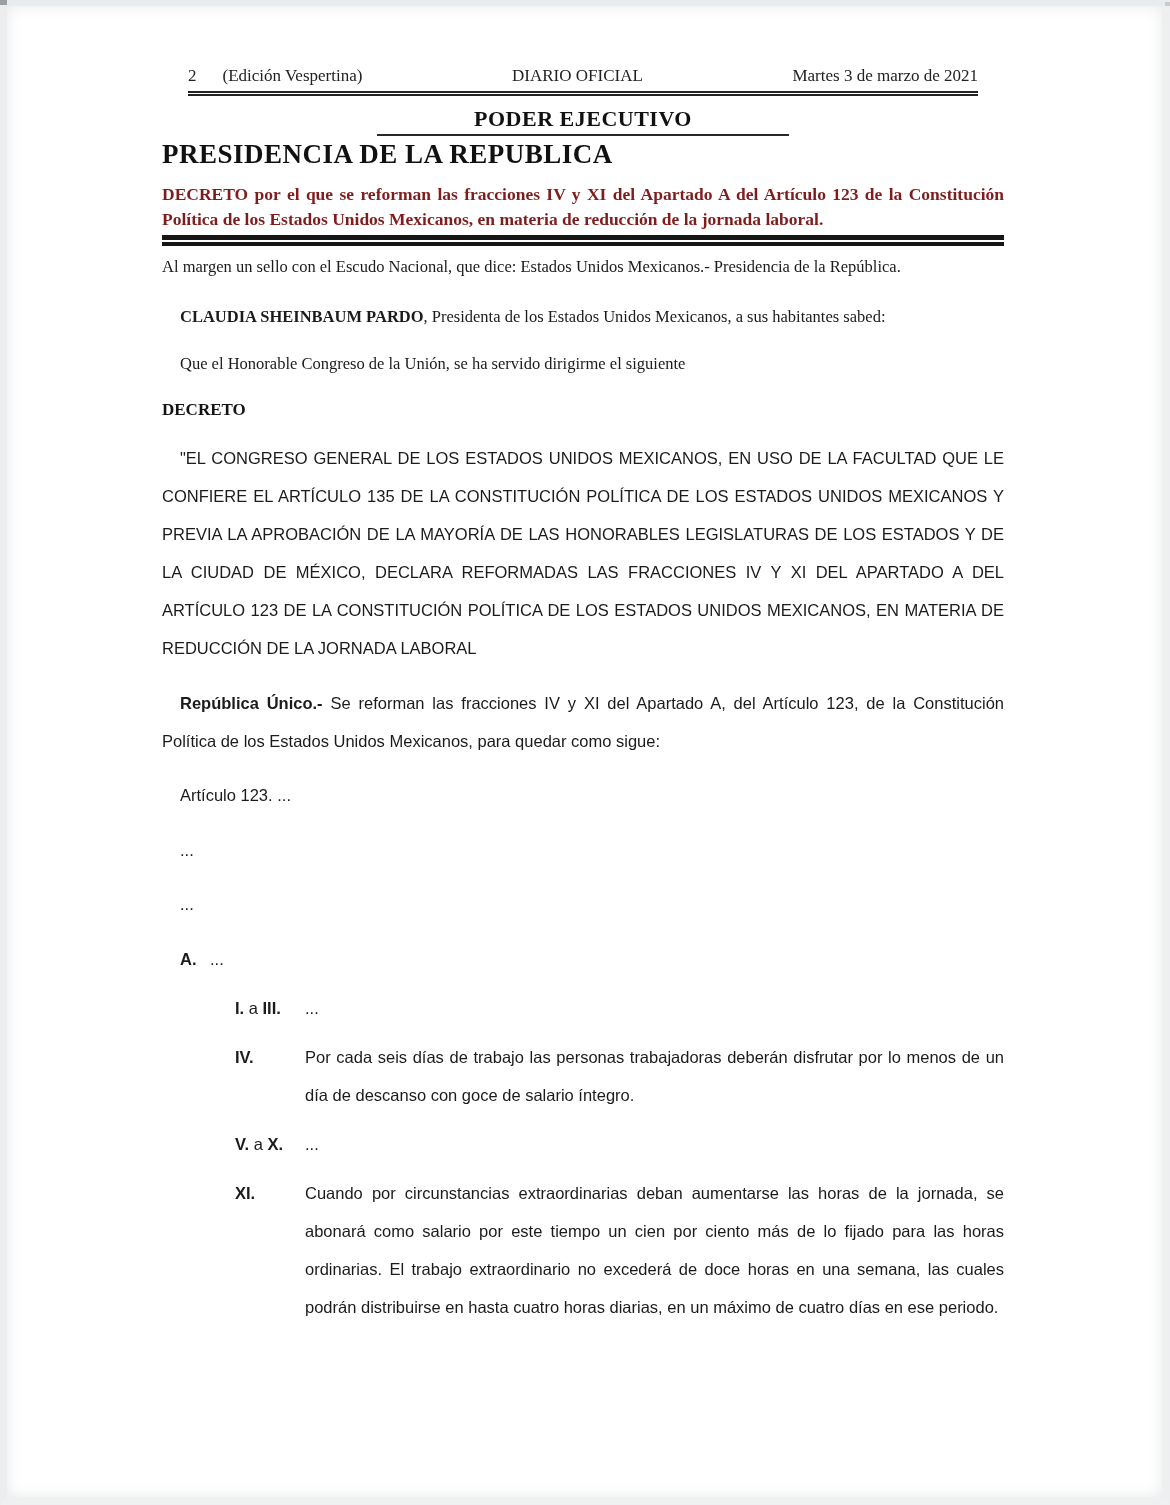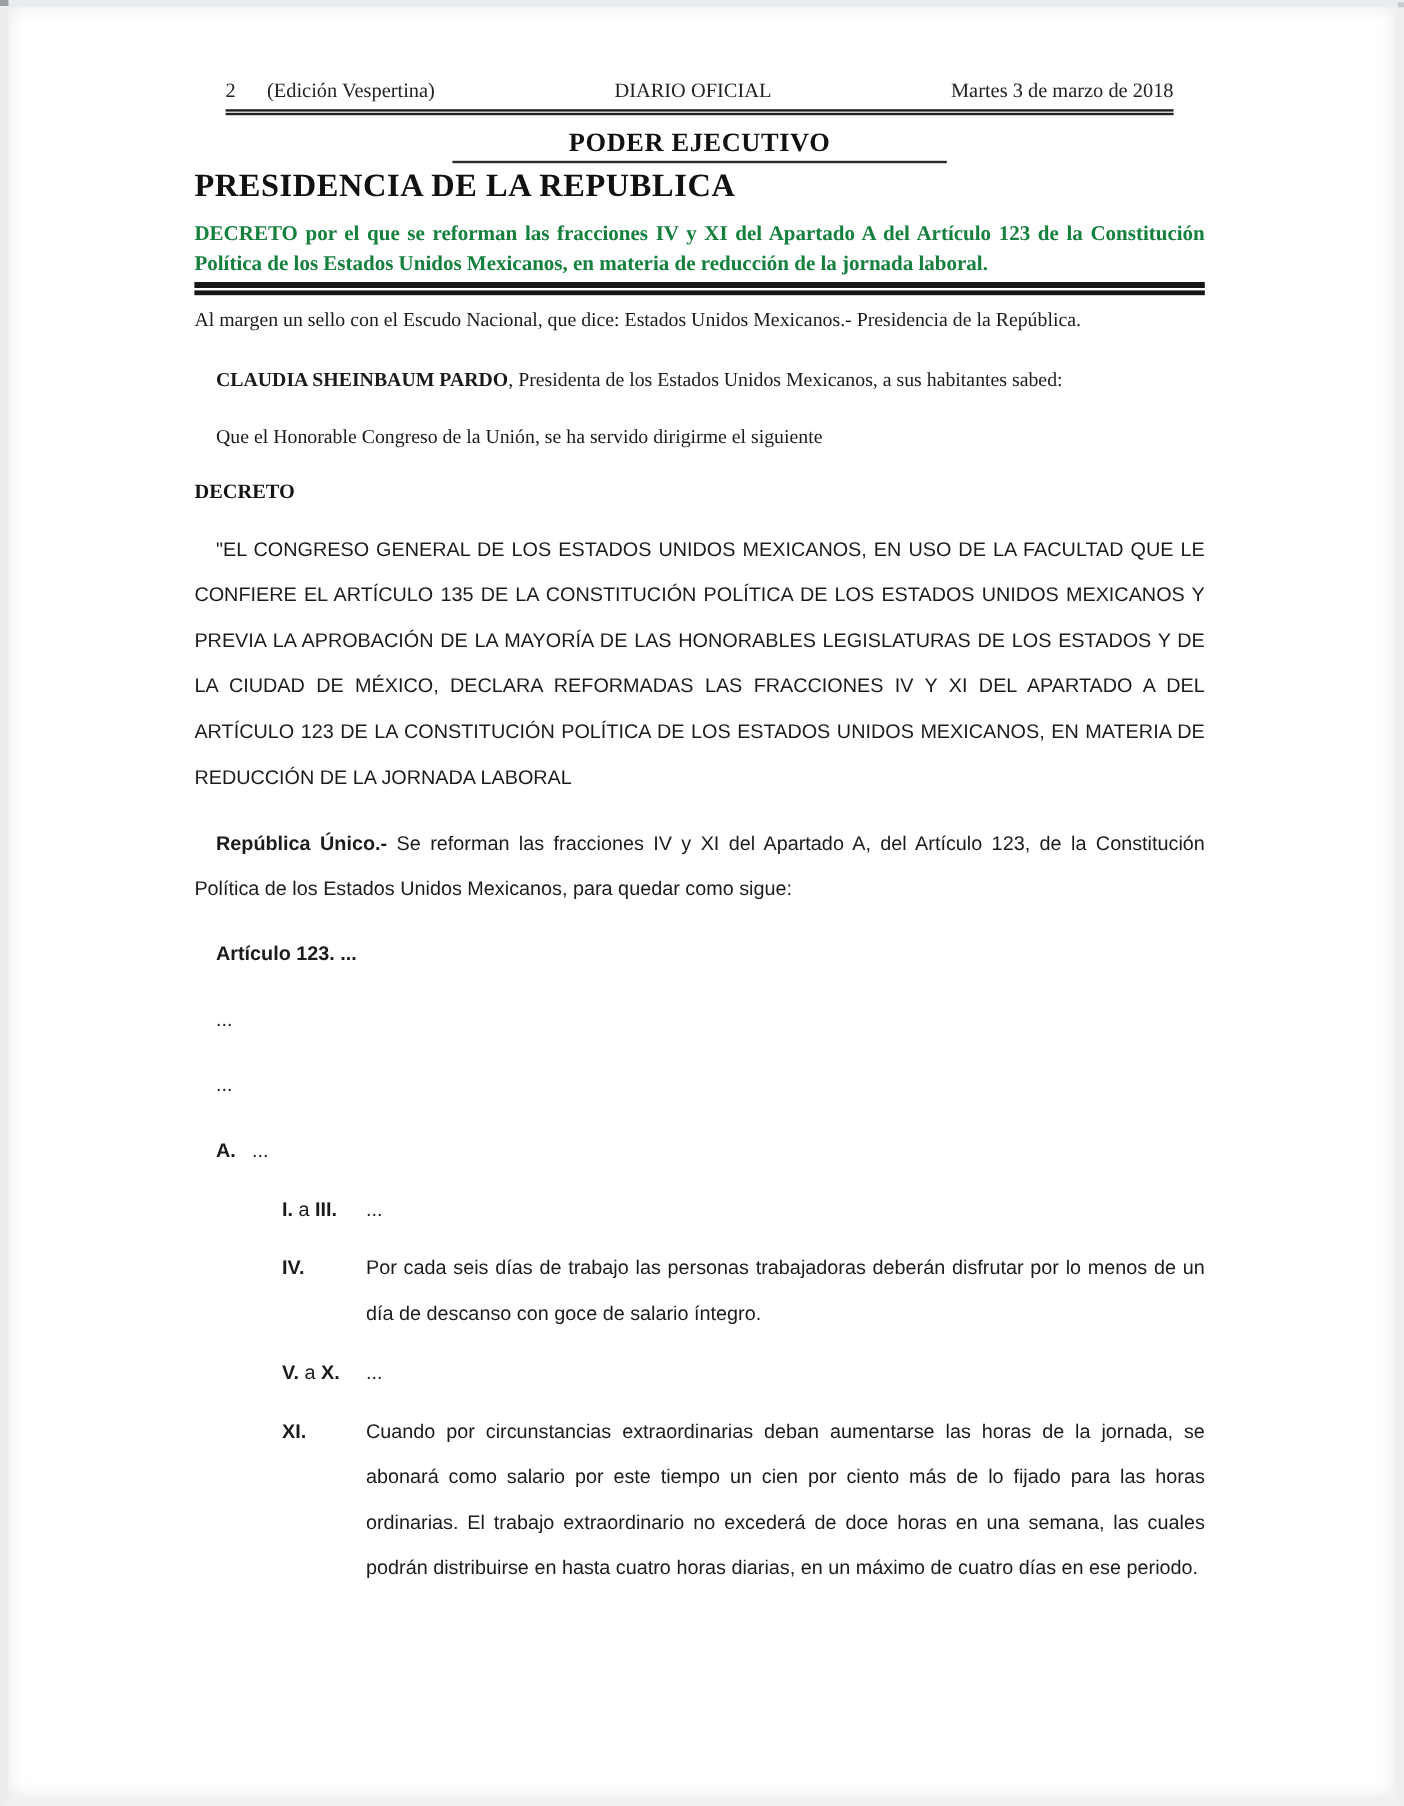--- a/index.html
+++ b/index.html
@@ -52,21 +52,21 @@
     font-family: "Liberation Serif", "DejaVu Serif", serif;
     font-weight: bold; font-size: 27px; color: #111;
     letter-spacing: .5px;
   }
 
   
   .decree-heading {
     margin-top: 12px;
     font-family: "Liberation Serif", "DejaVu Serif", serif;
     font-weight: bold; font-size: 17.5px; line-height: 25px;
-    text-align: justify; color: #15803d;
+    text-align: justify; color: #7f1d1d;
   }
   .thick-rule {
     margin-top: 3px; height: 2px;
     border-top: 5px solid #161616;
     border-bottom: 4px solid #161616;
   }
 
   
   .body-text { font-family: "Liberation Sans", "DejaVu Sans", sans-serif; font-size: 16.5px; }
   .p { text-align: justify; }
@@ -77,21 +77,21 @@
   .seal-para     { margin-top: 9px; }
   .p-claudia     { margin-top: 27px; }
   .p-que         { margin-top: 24px; }
   .decreto-center{
     margin-top: 25px; 
     font-family: "Liberation Serif", "DejaVu Serif", serif;
     font-weight: bold; font-size: 17px; color: #141414;
   }
   .congress-para  { margin-top: 19px; }
   .articulo-unico { margin-top: 8px; }
-  .articulo-123   { margin-top: 11px; font-weight: bold; }
+  .articulo-123   { margin-top: 11px; font-weight: normal; }
   .ellipsis-line  { margin-top: 8px; }
 
   
   .apartado { margin-top: 11px; display: flex; padding-left: 18px; line-height: 38px; }
   .apartado-label { width: 30px; flex: 0 0 30px; font-weight: bold; }
   .fraction { margin-top: 11px; display: flex; padding-left: 73px; line-height: 38px; }
   .f-label { width: 70px; flex: 0 0 70px; }
   .f-label b { font-weight: bold; }
   .f-body  { flex: 1 1 auto; text-align: justify; }
   .f-body .fp + .fp { margin-top: 11px; }
@@ -106,21 +106,21 @@
   <div class="speck tr"></div>
 
   <div class="content">
 
     <div class="masthead">
       <div class="masthead-left">
         <span>2</span>
         <span>(Edición Vespertina)</span>
       </div>
       <span>DIARIO OFICIAL</span>
-      <span>Martes 3 de marzo de 2018</span>
+      <span>Martes 3 de marzo de 2021</span>
     </div>
 
     <div class="power-title">PODER EJECUTIVO</div>
     <div class="power-underline"></div>
     <div class="agency-title">PRESIDENCIA DE LA REPUBLICA</div>
 
     <div class="decree-heading">DECRETO por el que se reforman las fracciones IV y XI del Apartado A del Artículo 123 de la Constitución Política de los Estados Unidos Mexicanos, en materia de reducción de la jornada laboral.</div>
     <div class="thick-rule"></div>
 
     <div class="body-text">

